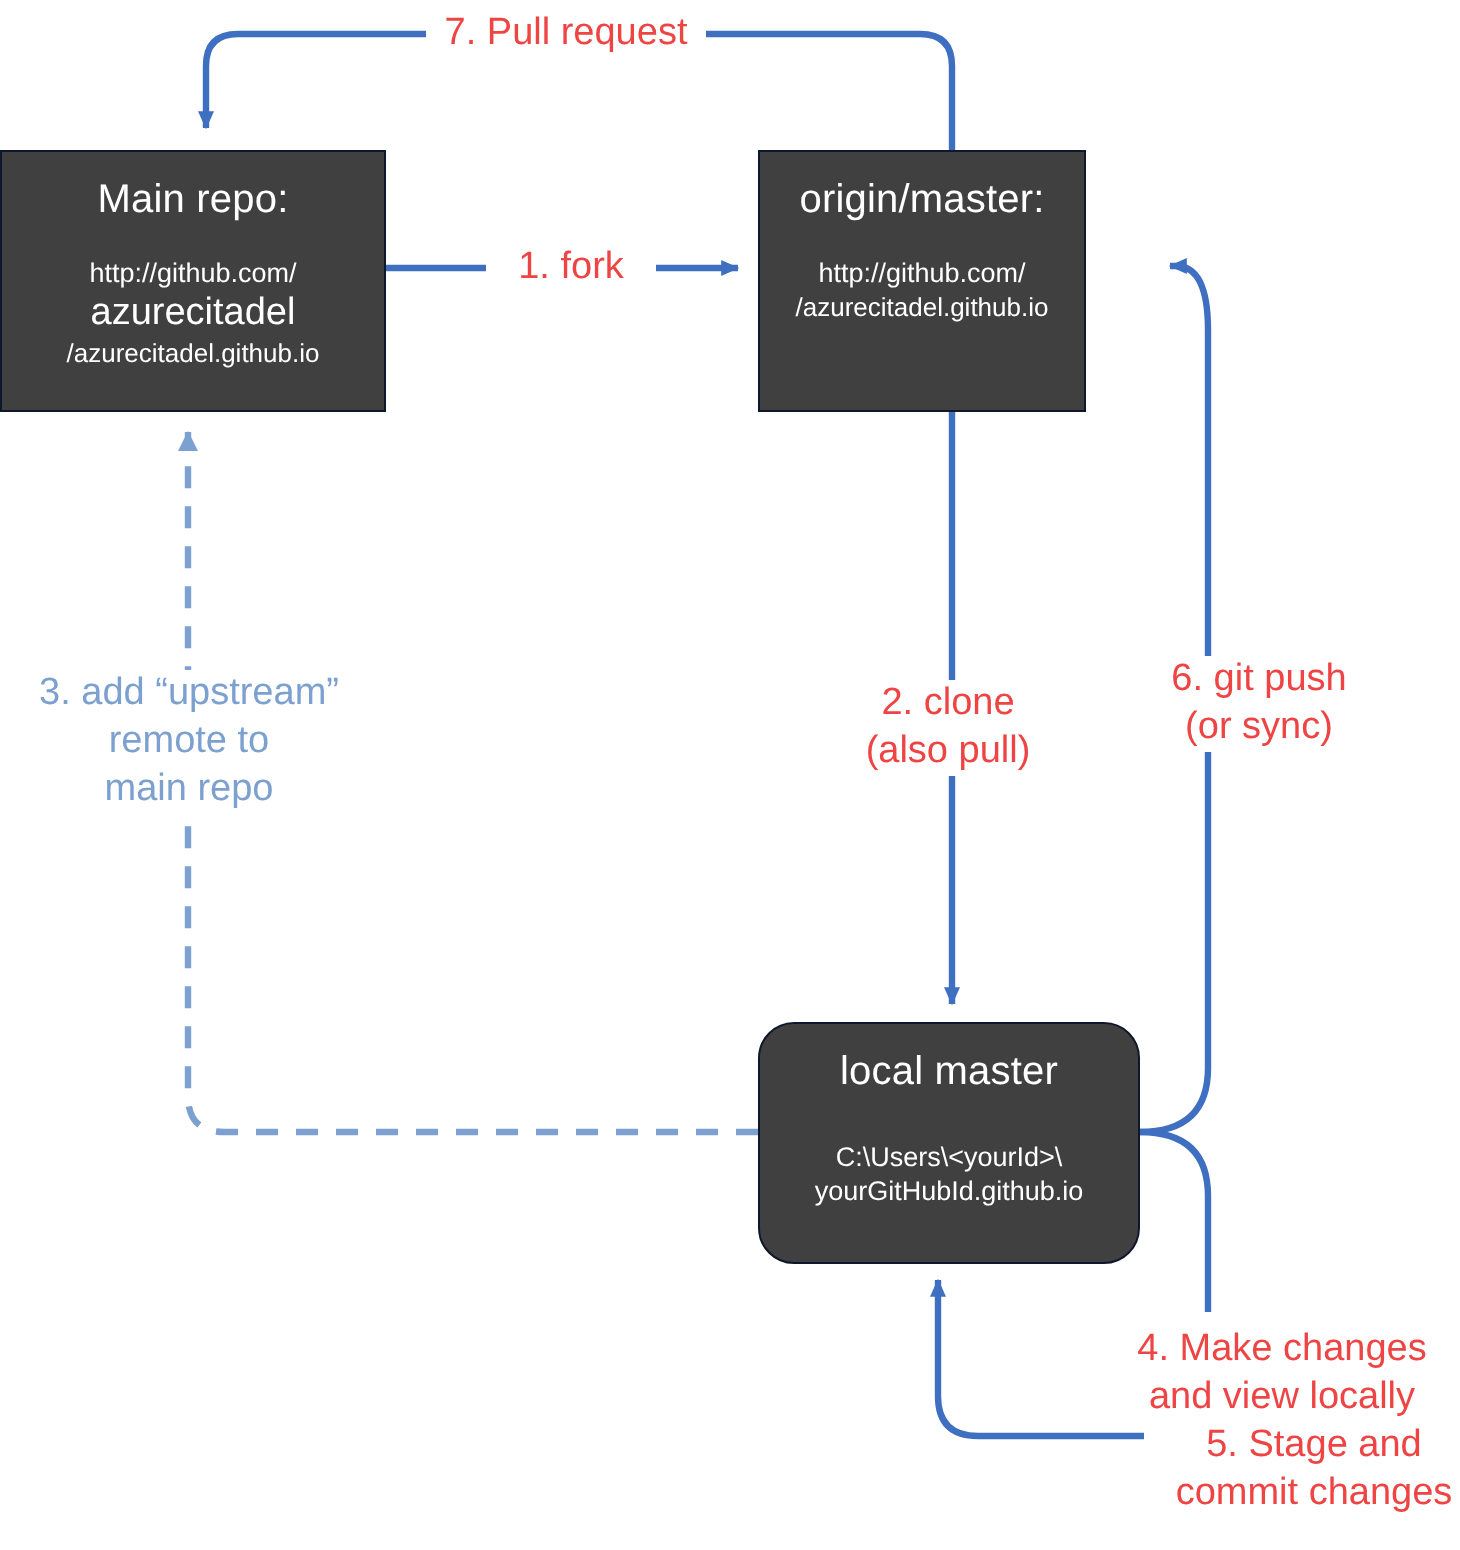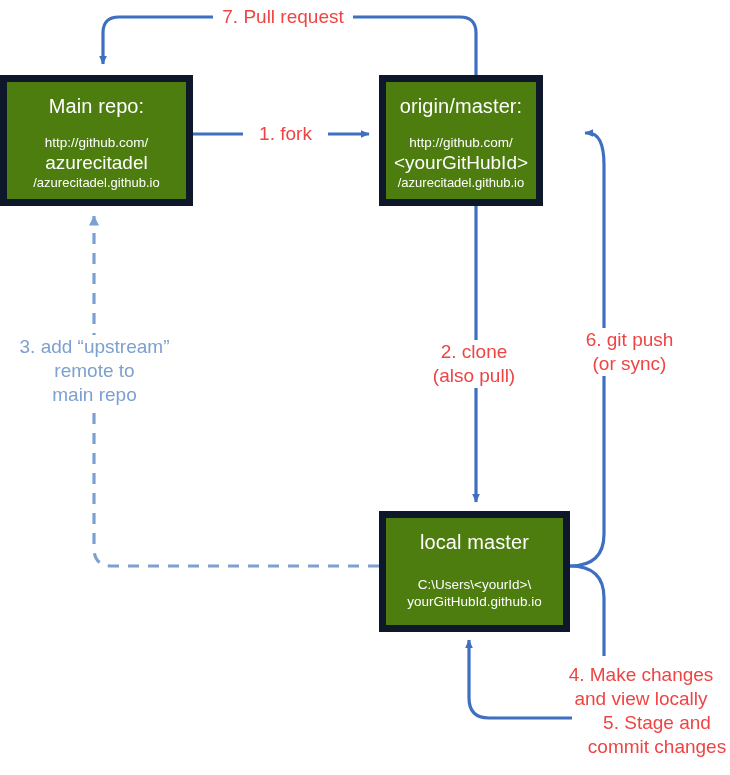--- a/index.html
+++ b/index.html
@@ -19,22 +19,22 @@
     position: absolute;
     left: 0;
     top: 0;
     width: 730px;
     height: 775px;
     pointer-events: none;
   }
   .node {
     position: absolute;
     box-sizing: border-box;
-    background: #4d7c0f;
-    border: 7px solid #0f172a;
+    background: #404040;
+    border: 1px solid #0f172a;
     color: #ffffff;
     text-align: center;
     display: flex;
     flex-direction: column;
     align-items: center;
     justify-content: flex-start;
   }
   .node .title {
     font-size: 20px;
     line-height: 24px;
@@ -111,26 +111,25 @@
       <div class="l-small">http://github.com/</div>
       <div class="l-big">azurecitadel</div>
       <div class="l-tiny">/azurecitadel.github.io</div>
     </div>
   </div>
 
   <div class="node origin" style="left:379px; top:75px; width:164px; height:131px;">
     <div class="title">origin/master:</div>
     <div class="body">
       <div class="l-small">http://github.com/</div>
-      <div class="l-big">&lt;yourGitHubId&gt;</div>
       <div class="l-tiny">/azurecitadel.github.io</div>
     </div>
   </div>
 
-  <div class="node local" style="left:379px; top:511px; width:191px; height:121px;">
+  <div class="node local" style="left:379px; top:511px; width:191px; height:121px;border-radius:18px;">
     <div class="title">local master</div>
     <div class="body">
       <div class="l-small">C:\Users\&lt;yourId&gt;\</div>
       <div class="l-small">yourGitHubId.github.io</div>
     </div>
   </div>
 
   <div class="label bg" style="left:213px; top:5px; width:140px;">7. Pull request</div>
 
   <div class="label bg" style="left:243px; top:122px; width:85px;">1. fork</div>

